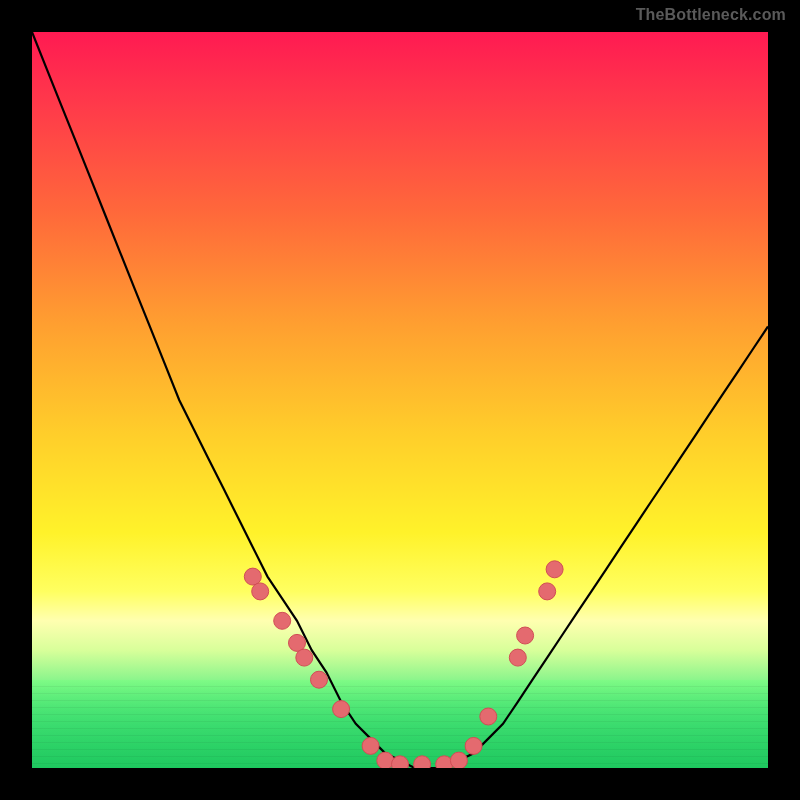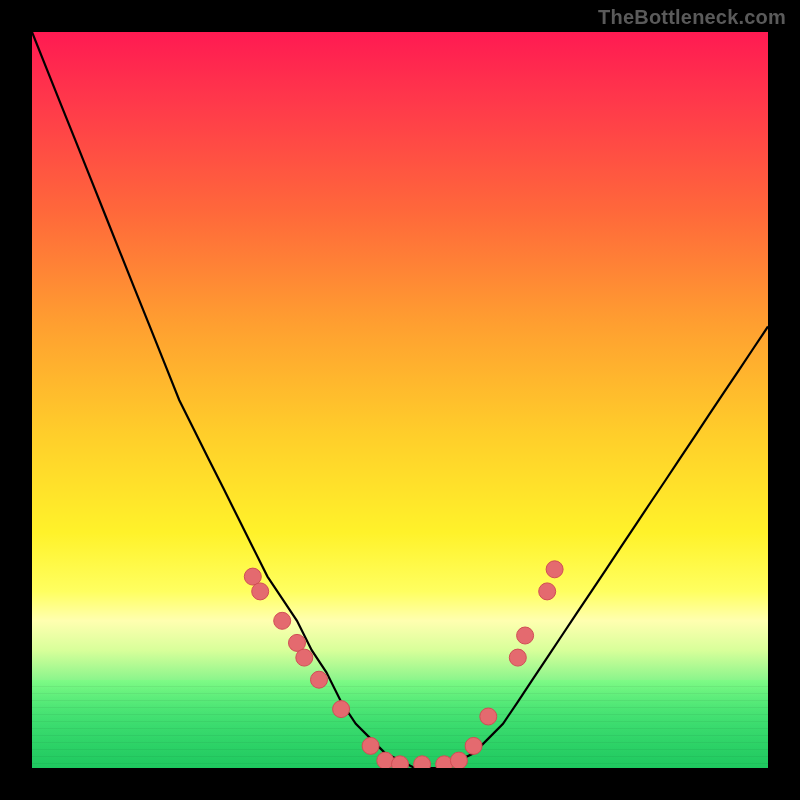--- a/index.html
+++ b/index.html
@@ -57,21 +57,21 @@
       rgba(120,255,130,0.6) 0%,
       rgba(60,220,110,0.9) 50%,
       rgba(30,200,95,1) 100%
     );
   }
   .watermark {
     position: absolute;
     top: 6px;
     right: 14px;
     color: #5a5a5a;
-    font-size: 20px;
+    font-size: 16px;
     font-weight: 600;
     letter-spacing: 0.01em;
     user-select: none;
   }
   svg.curve {
     position: absolute;
     left: 0;
     top: 0;
     width: 100%;
     height: 100%;

